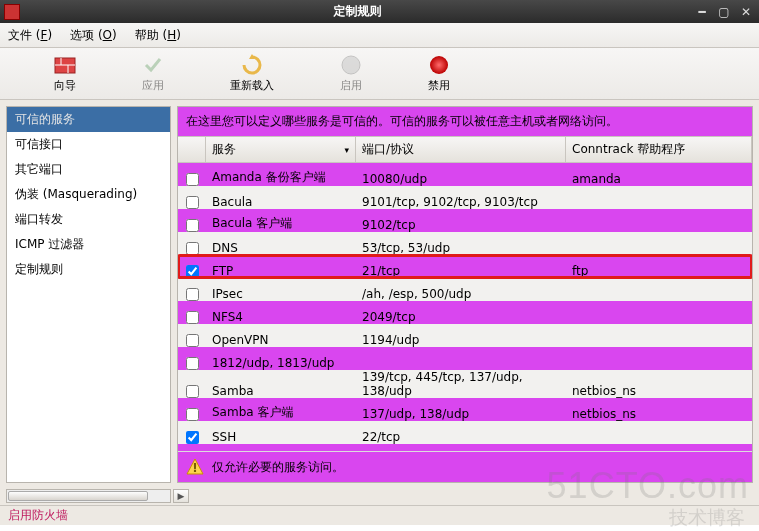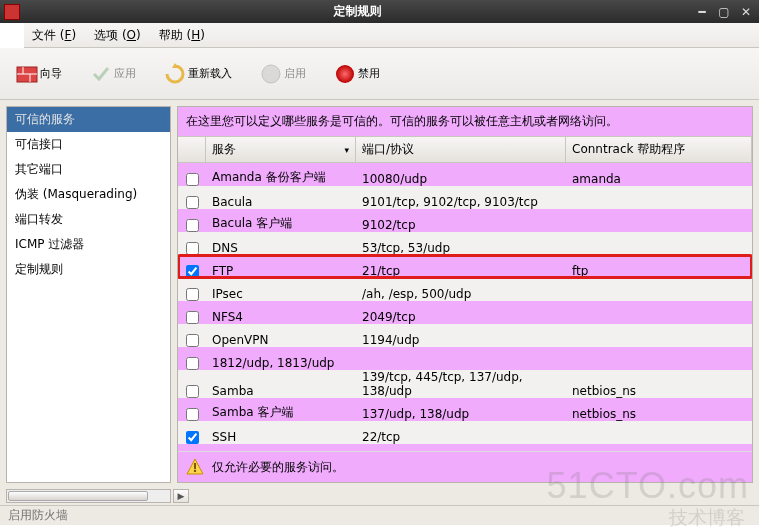--- a/index.html
+++ b/index.html
@@ -3,36 +3,36 @@
 <meta charset="utf-8">
 <style>
 * { box-sizing: border-box; margin: 0; padding: 0; font-family: "DejaVu Sans", "WenQuanYi Micro Hei", sans-serif; font-size: 12px; }
 html, body { width: 759px; height: 531px; background: #fff; overflow: hidden; }
 
 .titlebar { height: 23px; background: linear-gradient(#484848,#2b2b2b); display:flex; align-items:center; color:#fff; padding:0 4px; }
 .titlebar .icon { width:16px; height:16px; background:#c33; border:1px solid #800; margin-right:6px; }
 .titlebar .title { flex:1; text-align:center; font-weight:bold; }
 .titlebar .wbtn { width:18px; height:16px; margin-left:4px; display:flex; align-items:center; justify-content:center; color:#ddd; cursor:pointer; font-weight:bold;}
 
-.menubar { height:25px; background:linear-gradient(#f7f6f5,#eceae7); border-bottom:1px solid #c9c5bf; display:flex; align-items:center; padding:0 8px; gap:18px;margin-left:24px;}
+.menubar { height:25px; background:linear-gradient(#f7f6f5,#eceae7); border-bottom:1px solid #c9c5bf; display:flex; align-items:center; padding:0 8px; gap:18px;}
 .menu-item { cursor:pointer; }
 .menu-item u{text-decoration:underline;}
 
 .toolbar { height:52px; background:linear-gradient(#f7f6f5,#eceae7); border-bottom:1px solid #c9c5bf; display:flex; align-items:center; padding:4px 10px; gap:16px; }
-.tb-btn{ display:flex; flex-direction:row; align-items:center; gap:2px; padding:2px 6px; cursor:pointer;}
+.tb-btn{ display:flex; flex-direction:column; align-items:center; gap:2px; padding:2px 6px; cursor:pointer;margin-left:38px;}
 .tb-btn.disabled{ opacity:.45; cursor:default;}
 .tb-icon{ width:22px; height:22px; display:flex; align-items:center; justify-content:center;}
 .tb-label{ font-size:11px;}
 
 .body-row{ display:flex; height:389px; padding:6px; gap:6px; background:#ede9e3;}
 .sidebar{ width:165px; border:1px solid #b8b4ad; background:#fff; display:flex; flex-direction:column; overflow:auto;}
 .side-item{ padding:4px 8px; cursor:pointer; white-space:nowrap;}
 .side-item.sel{ background:#3b6ea5; color:#e5e5e5;}
 
-.main{ flex:1; border:1px solid #b8b4ad; background:#f0abfc; display:flex; flex-direction:column; overflow:hidden;}
+.main{ flex:1; border:1px solid #b8b4ad; background:#d946ef; display:flex; flex-direction:column; overflow:hidden;}
 .caption{ padding:6px 8px; }
 
 .grid-head{ display:flex; background:linear-gradient(#f7f6f5,#e5e2dc); border-top:1px solid #c9c5bf; border-bottom:1px solid #c9c5bf;}
 .gh-cell{ padding:4px 6px; border-right:1px solid #c9c5bf; display:flex; align-items:center; gap:4px;}
 .gh-check{ width:28px;}
 .gh-service{ flex:0 0 150px; justify-content:space-between;}
 .gh-port{ flex:0 0 210px;}
 .gh-conn{ flex:1;}
 
 .grid-body{ flex:1; overflow-y:auto;}
@@ -265,17 +265,17 @@
 </div>
 
 <div class="sb-wrap">
   <div class="sb-track">
       <div class="sb-thumb"></div>
     </div>
   <div class="sb-arrow">▶</div>
 </div>
 
 <div class="status">
-  <span style="color:#737373;">启用防火墙</span>
+  <span style="color:#be185d;">启用防火墙</span>
 </div>
 
 <div class="watermark">51CTO.com</div>
 <div class="watermark2">技术博客</div>
 
 </body></html>

